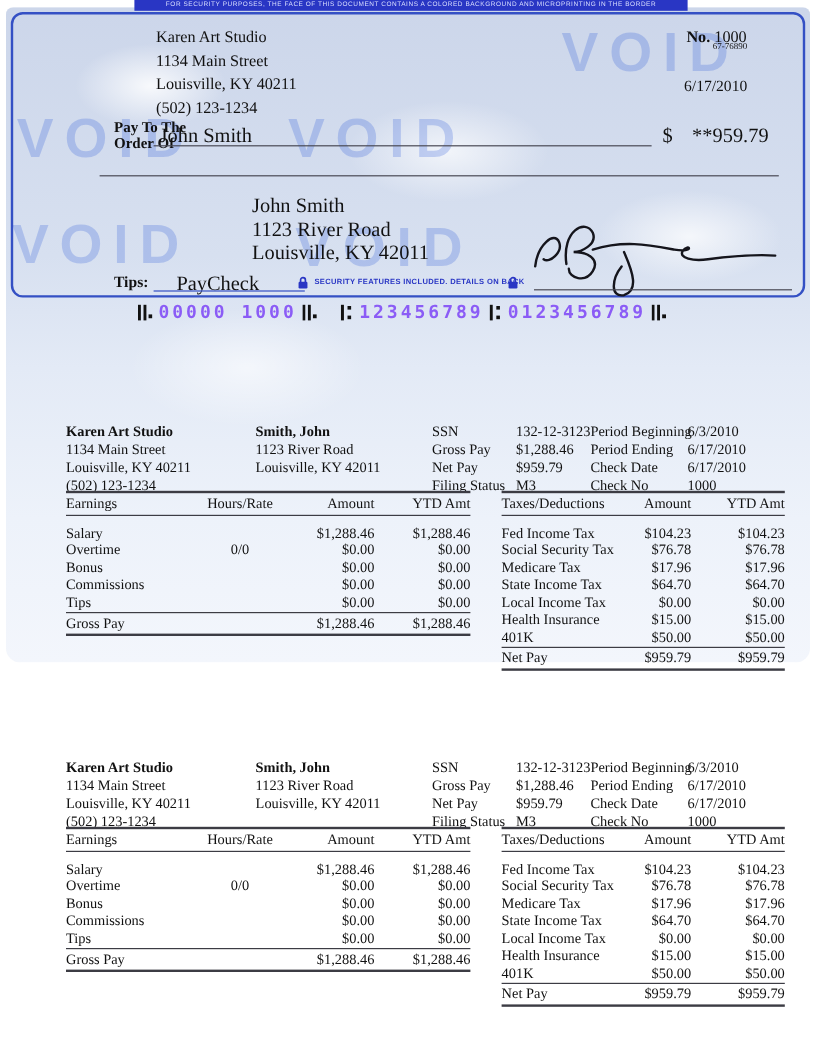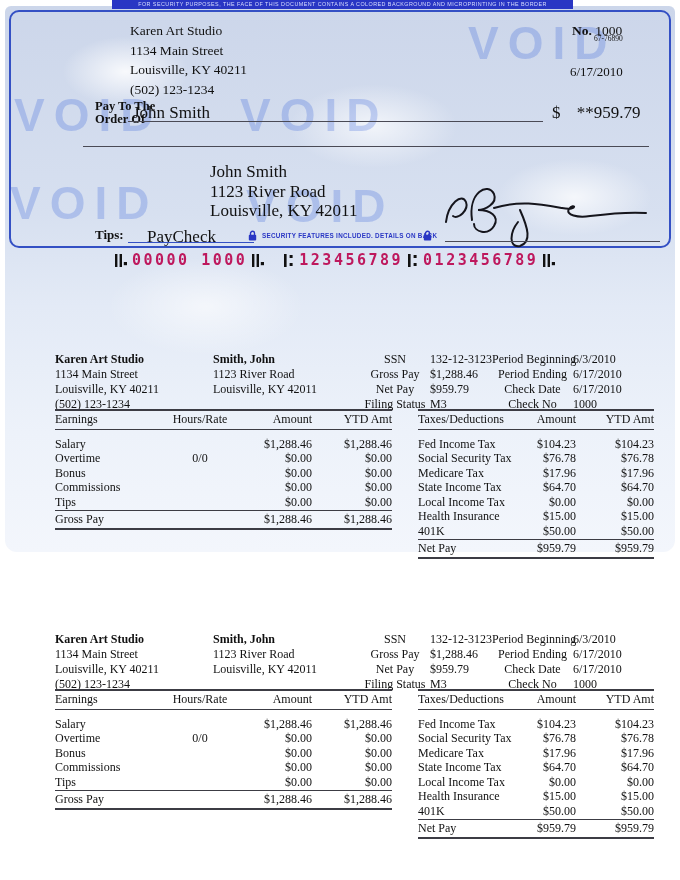--- a/index.html
+++ b/index.html
@@ -47,29 +47,29 @@
   .blue-line { border-bottom:1.5px solid #3450c4; height:0; }
   .t13 { font-size:17px; }
   .memo-label { font-weight:bold; font-size:13px; }
   .security-note {
     font-family:"Liberation Sans", sans-serif; font-size:6.3px; letter-spacing:.3px;
     color:#2936c4; font-weight:bold; white-space:nowrap;
   }
   
   .micr {
     font-family:"DejaVu Sans Mono", monospace; font-weight:bold; font-size:15px;
-    letter-spacing:2.5px; color:#be185d; display:flex; align-items:center; gap:2px; white-space:nowrap;
+    letter-spacing:2.5px; color:#8b5cf6; display:flex; align-items:center; gap:2px; white-space:nowrap;
   }
   .micr svg { margin:0 3px; }
   
   .stub { position:absolute; left:0; width:680px; height:215px; font-size:12px; }
   .stub .blk { position:absolute; line-height:15px; white-space:nowrap; }
   .bold { font-weight:bold; }
   .kv { display:flex; }
-  .kv .lbl { flex:none;text-align:center; }
+  .kv .lbl { flex:none; }
   .info1 .lbl { width:70px; }
   .info2 .lbl { width:81px; }
   .tbl { position:absolute; top:57px; }
   .tbl-earn { left:55px;  width:337px; }
   .tbl-tax  { left:418px; width:236px; }
   .thead { display:flex; border-top:2px solid #3c3c44; border-bottom:1px solid #3c3c44; padding:1px 0 2px; }
   .tbody { padding-top:7px; }
   .trow { display:flex; height:14.5px; white-space:nowrap;align-items:center; }
   .ttotal { display:flex; border-top:1px solid #3c3c44; border-bottom:2px solid #3c3c44; padding:1px 0; }
   .c-lab  { flex:1; text-align:left; }

